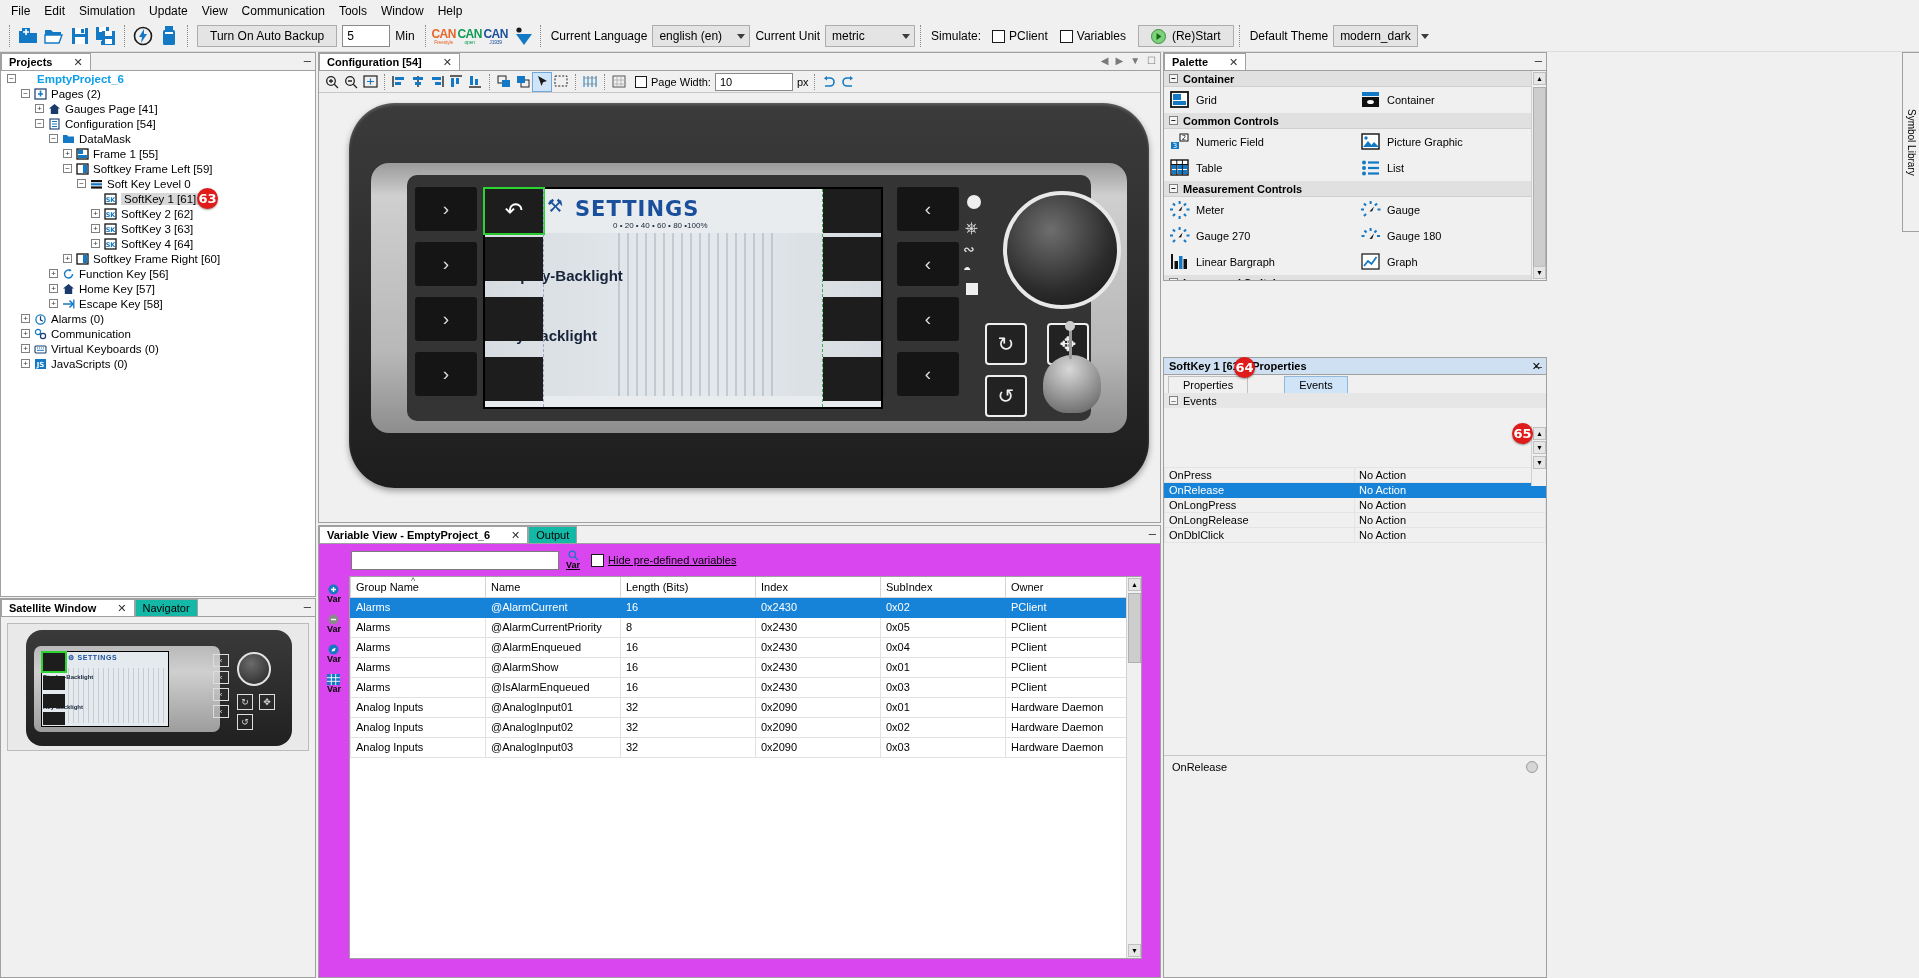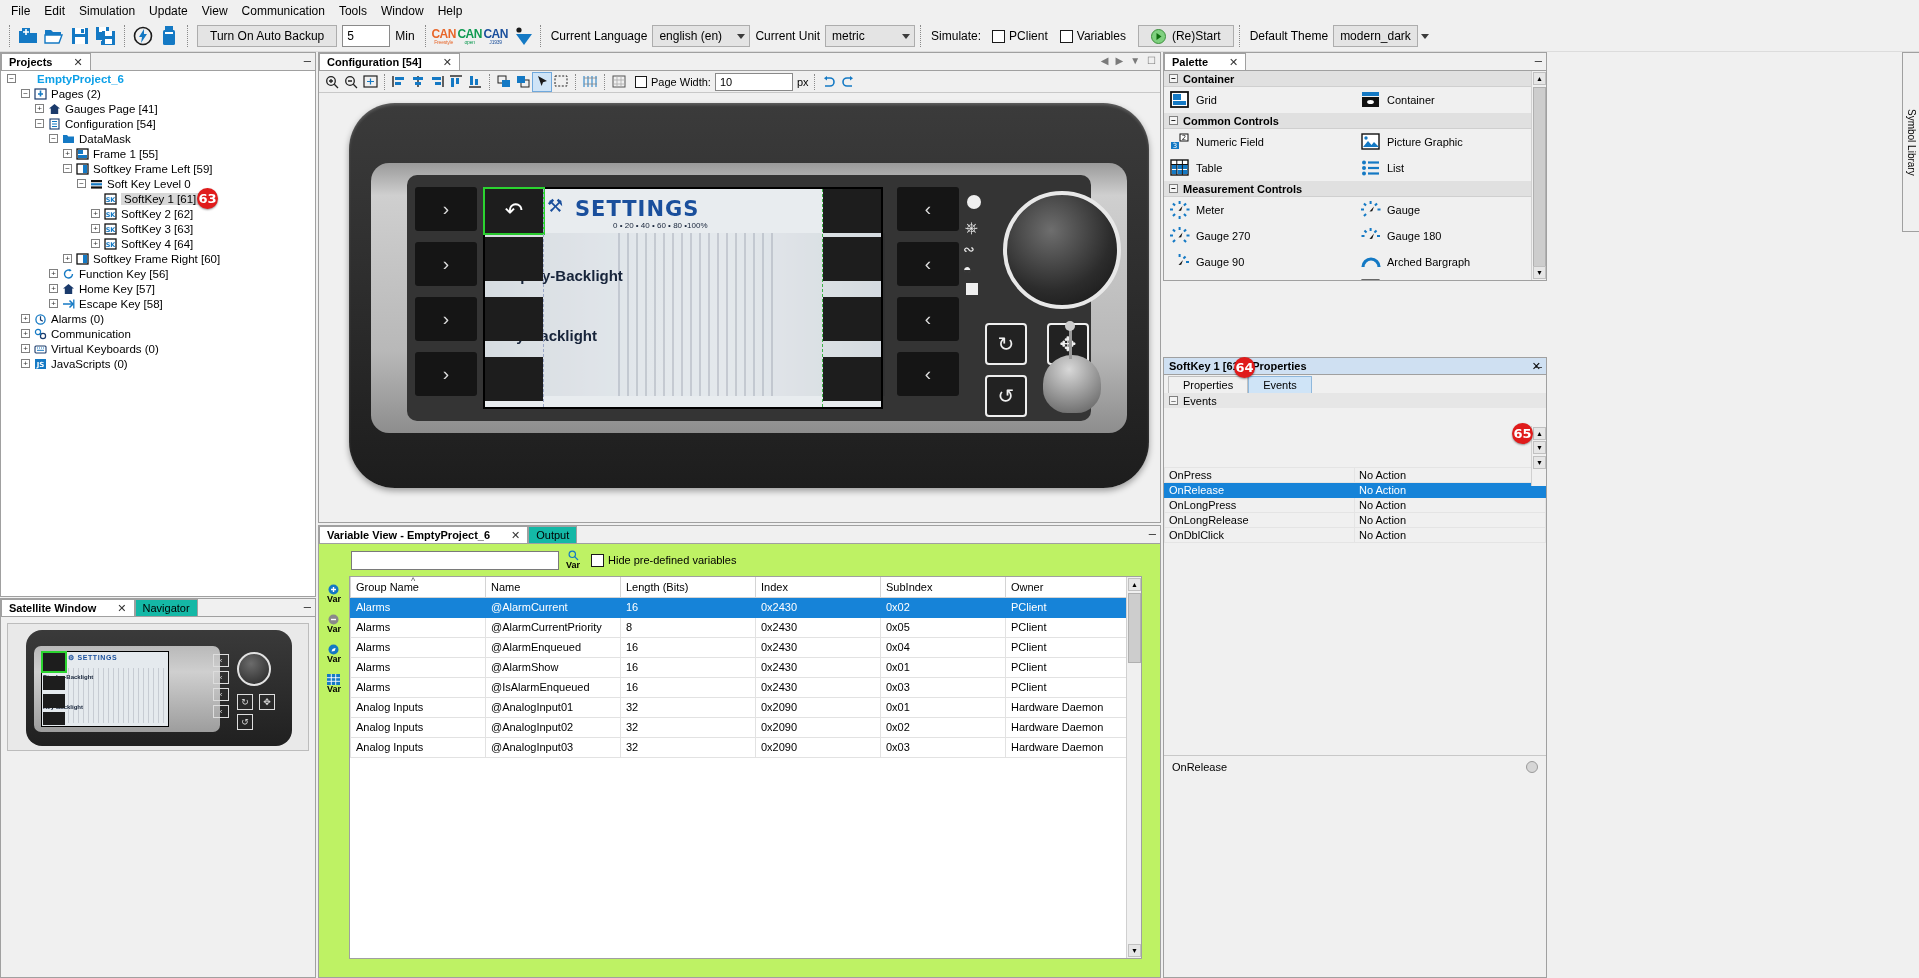--- a/index.html
+++ b/index.html
@@ -96,21 +96,21 @@
           background:radial-gradient(circle at 40% 32%, #6e6e6e, #2c2c2c 60%, #121212);
           border:4px solid #e8e8e8; }
   .rdbtn { position:absolute; width:42px; height:42px; border:2px solid #efefef; border-radius:4px;
            display:flex; align-items:center; justify-content:center; color:#efefef; font-size:20px; background:#222;}
   .scr-title { font-family:"DejaVu Sans", sans-serif; font-weight:bold; color:#1a4f9c; font-size:21px; letter-spacing:1px;}
   .scr-lbl { font-size:15px; color:#17243a; font-weight:bold; }
   .barsbox { position:absolute; background:repeating-linear-gradient(90deg,#c9ced5 0 2px,#e8ecef 2px 9px); }
 
   
   #varview { left:318px; top:525px; width:843px; height:453px; }
-  .vvbody { background:#bef264; height:calc(100% - 18px); position:relative; }
+  .vvbody { background:#d946ef; height:calc(100% - 18px); position:relative;text-decoration:underline; }
   .vvsearchrow { height:32px; display:flex; align-items:center; padding-left:32px; gap:7px; }
   .vvsearch { width:208px; height:19px; background:#fff; border:1px solid #7a7a7a; }
   .varbtn { display:flex; flex-direction:column; align-items:center; font-size:9px; font-weight:bold; line-height:9px; }
   .gridwrap { position:absolute; left:30px; right:18px; top:32px; bottom:18px; border:1px solid #a0a0a0; background:#fff; }
   table.grid { border-collapse:collapse; width:100%; font-size:11px; table-layout:fixed; }
   table.grid th { background:#fff; border:1px solid #d4d4d4; border-top:none; font-weight:normal; text-align:left;
                   padding:3px 5px; height:20px; position:relative; }
   table.grid td { border:1px solid #e2e2e2; padding:2px 5px; height:20px; white-space:nowrap; overflow:hidden; }
   table.grid tr.sel td { background:#1683d8; color:#fff; border-color:#1683d8; }
   .cellcombo { display:flex; align-items:center; justify-content:space-between; }
@@ -124,21 +124,21 @@
               font-weight:bold; font-size:11px; border-bottom:1px solid #cfcfcf; }
   .palgroup .gx { width:9px;height:9px;border:1px solid #808080;background:#f5f5f5;font-size:8px;line-height:7px;text-align:center;}
   .palrow { display:flex; }
   .palitem { display:flex; align-items:center; gap:6px; width:50%; height:26px; padding-left:6px; cursor:default; }
   .palicon { width:20px; height:20px; flex:none; display:flex; align-items:center; justify-content:center; }
 
   
   #props { left:1163px; top:357px; width:384px; height:621px; }
   .prophead { height:17px; background:#cfe0f2; display:flex; align-items:center; justify-content:space-between;
               padding:0 5px; font-weight:bold; font-size:11px; border-bottom:1px solid #a0a0a0; }
-  .proptabs { height:18px; display:flex; align-items:flex-end; background:#f0f0f0; padding-left:4px; }
+  .proptabs { height:18px; display:flex; align-items:flex-end; background:#f0f0f0; padding-left:4px;gap:36px; }
   .proptab { height:17px; padding:0 14px; display:flex; align-items:center; font-size:11px;
              border:1px solid #c0c0c0; border-bottom:none; background:#f0f0f0; }
   .proptab.active { background:#cfe4f7; border-color:#8fb8dc; }
   .evhdr { height:15px; background:#e6e6e6; display:flex; align-items:center; gap:5px; padding-left:5px;
            font-size:11px; }
   .evtable { width:100%; border-collapse:collapse; font-size:11px; table-layout:fixed;margin-top:41px; }
   .evtable td { height:15px; padding:0 4px; border:1px solid #e4e4e4; }
   .evtable tr.sel td { background:#1683d8; color:#fff; border-color:#1683d8; }
   .propfooter { position:absolute; left:0; right:0; bottom:0; height:222px; border-top:1px solid #c8c8c8;
                 background:#f0f0f0; }
@@ -1077,44 +1077,20 @@
                 <path d="M13 6.5L8.5 12l2.7-.2z" fill="#111"></path>
               </svg>
             </span>
             <span>Gauge 180</span>
           </div>
         </div>
         <div class="palrow">
           <div class="palitem">
             <span class="palicon">
               <svg width="20" height="18" viewBox="0 0 20 18">
-                <g fill="#1479c4">
-                  <rect x="8.6" y="1" width="2" height="3"></rect>
-                  <rect x="13.5" y="3" width="2" height="3" transform="rotate(45 14.5 4.5)"></rect>
-                  <rect x="16" y="8" width="3" height="2"></rect>
-                </g>
-                <path d="M13 7L8.5 12l2.7-.2z" fill="#111"></path>
-              </svg>
-            </span>
-            <span>Gauge 90</span>
-          </div>
-          <div class="palitem">
-            <span class="palicon">
-              <svg width="20" height="18" viewBox="0 0 20 18">
-                <path d="M2 14a8 8 0 0116 0" fill="none" stroke="#1479c4" stroke-width="3.2"></path>
-                <path d="M10 14a8 8 0 018-8" fill="none" stroke="#1a3a6b" stroke-width="0"></path>
-              </svg>
-            </span>
-            <span>Arched Bargraph</span>
-          </div>
-        </div>
-        <div class="palrow">
-          <div class="palitem">
-            <span class="palicon">
-              <svg width="20" height="18" viewBox="0 0 20 18">
                 <rect x="1" y="1" width="2" height="15" fill="#111"></rect>
                 <rect x="4.5" y="8" width="3.5" height="8" fill="#111"></rect>
                 <rect x="9" y="3" width="3.5" height="13" fill="#1479c4"></rect>
                 <rect x="13.5" y="6" width="3.5" height="10" fill="#111"></rect>
               </svg>
             </span>
             <span>Linear Bargraph</span>
           </div>
           <div class="palitem">
             <span class="palicon">

